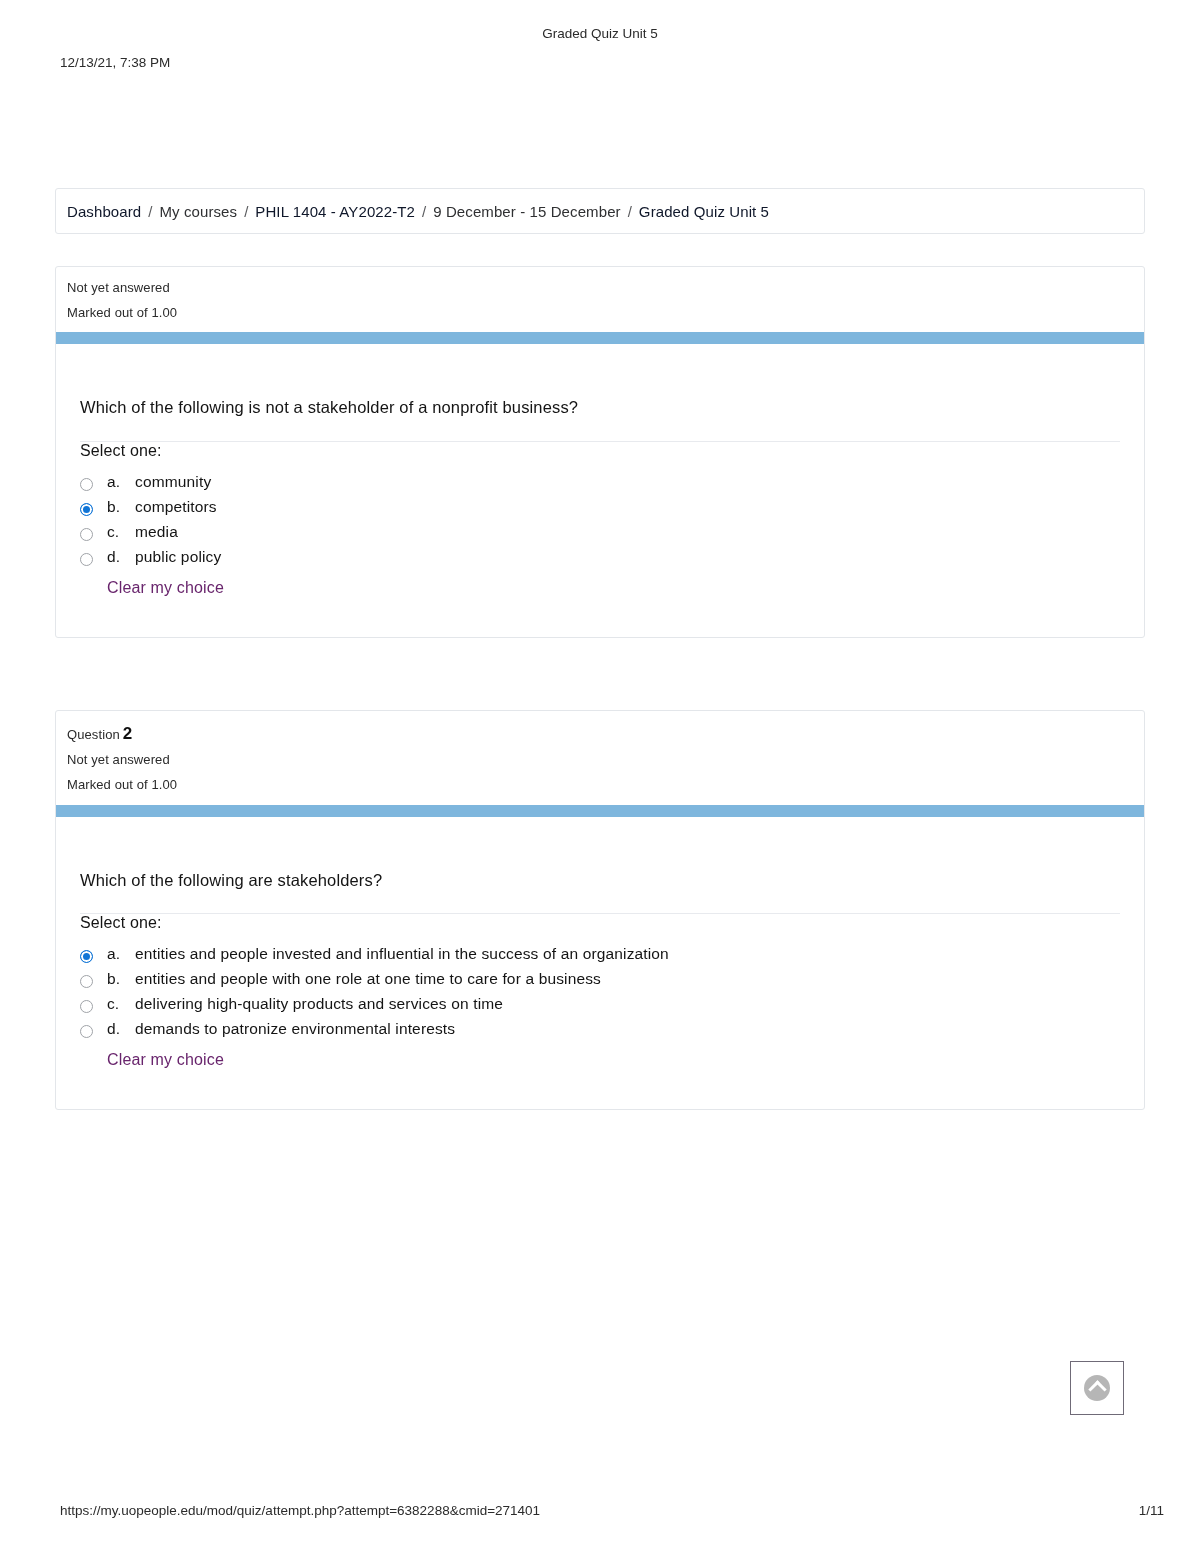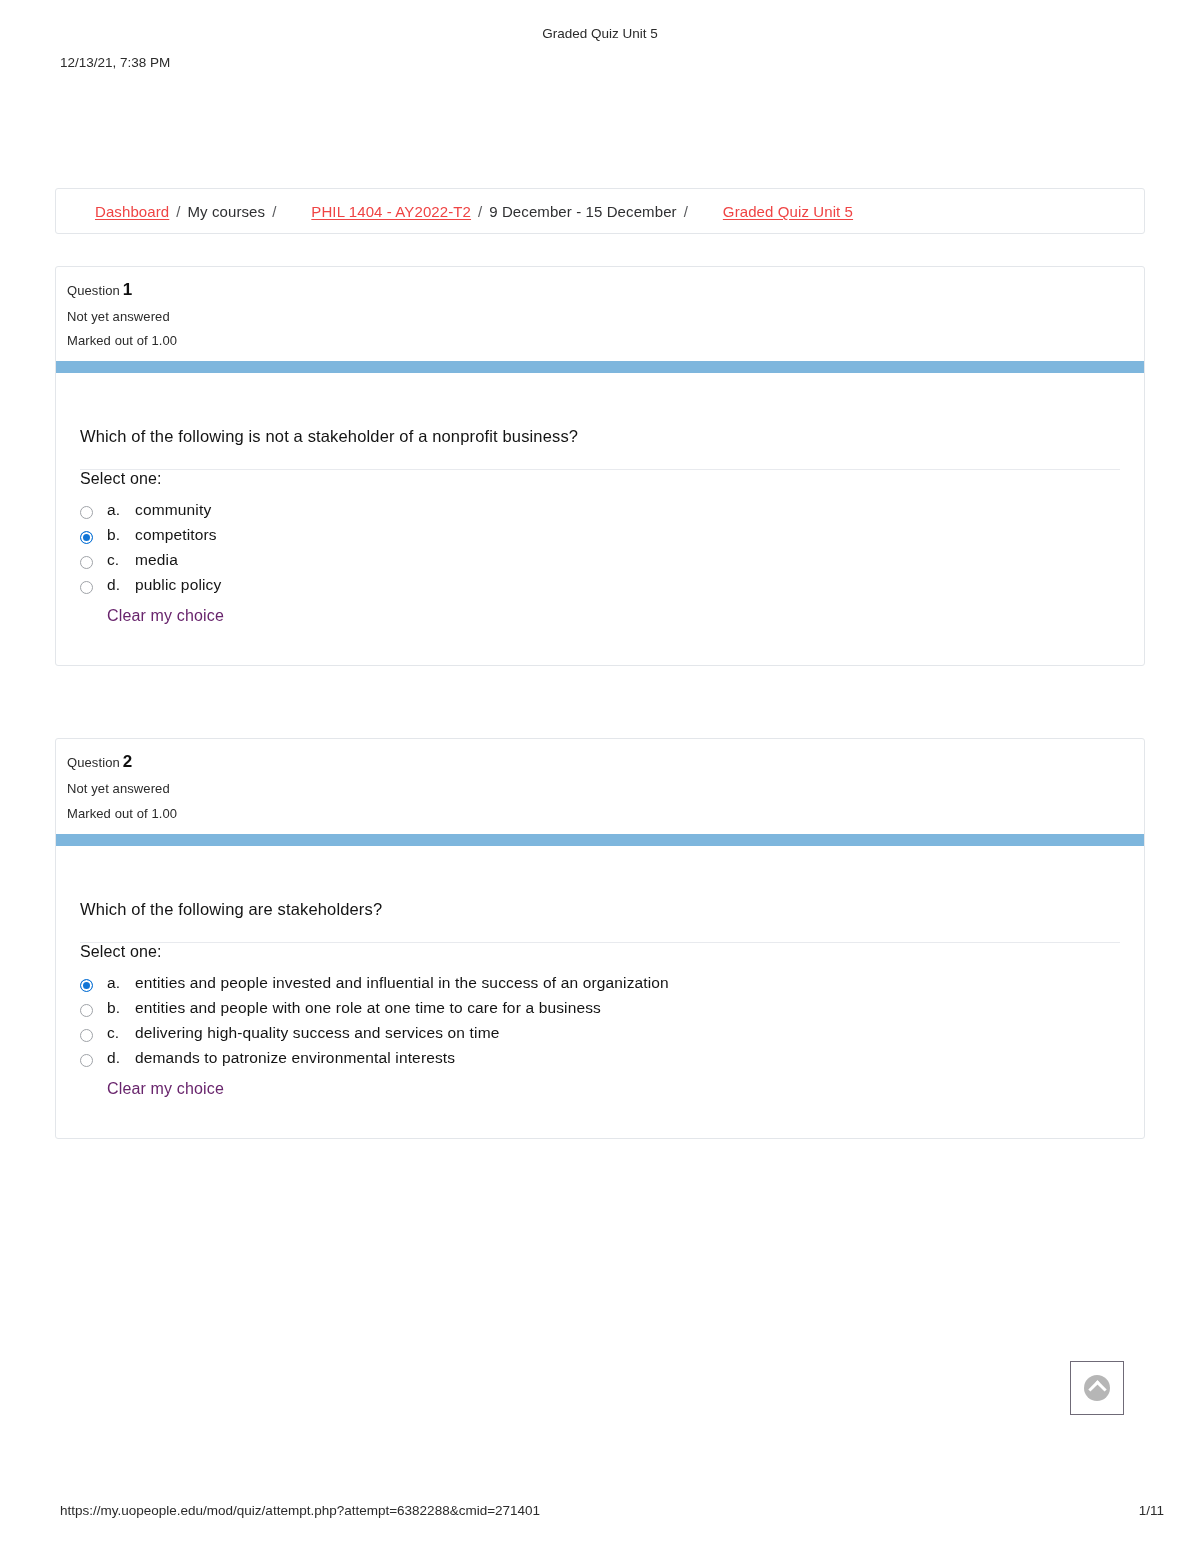--- a/index.html
+++ b/index.html
@@ -62,25 +62,23 @@
     display: flex;
     align-items: center;
     padding: 0 11px;
   }
   .crumb {
     font-size: 15px;
     white-space: nowrap;
     letter-spacing: 0.1px;
   }
   .crumb.link {
-    color: #ef4444;
-    text-decoration: underline;
+    color: #0f172a;
     text-underline-offset: 2px;
     cursor: pointer;
-    margin-left: 28px;
   }
   .crumb.plain {
     color: #2f3032;
   }
   .crumb-sep {
     color: #5a5b5e;
     font-size: 15px;
     margin: 0 7px;
   }
 
@@ -270,21 +268,20 @@
       <span class="crumb link">PHIL 1404 - AY2022-T2</span>
       <span class="crumb-sep">/</span>
       <span class="crumb plain">9 December - 15 December</span>
       <span class="crumb-sep">/</span>
       <span class="crumb link">Graded Quiz Unit 5</span>
     </nav>
 
   <div id="questions-container">
       <div class="qcard" style="margin-top: 32px;">
         <div class="qcard-info">
-          <div class="q-number"><span>Question</span><b>1</b></div>
           <div class="q-state">Not yet answered</div>
           <div class="q-grade">Marked out of 1.00</div>
         </div>
         <div class="q-bar"></div>
         <div class="qcard-body">
           <div class="q-text">Which of the following is not a stakeholder of a nonprofit business?</div>
           <div class="q-divider"></div>
           <div class="answer-block">
             <div class="select-one">Select one:</div>
             <div class="option-row">
@@ -329,21 +326,21 @@
               <span class="opt-text">entities and people invested and influential in the success of an organization</span>
             </div>
             <div class="option-row">
               <span class="radio"></span>
               <span class="opt-letter">b.</span>
               <span class="opt-text">entities and people with one role at one time to care for a business</span>
             </div>
             <div class="option-row">
               <span class="radio"></span>
               <span class="opt-letter">c.</span>
-              <span class="opt-text">delivering high-quality success and services on time</span>
+              <span class="opt-text">delivering high-quality products and services on time</span>
             </div>
             <div class="option-row">
               <span class="radio"></span>
               <span class="opt-letter">d.</span>
               <span class="opt-text">demands to patronize environmental interests</span>
             </div>
             <div class="clear-choice">Clear my choice</div>
           </div>
         </div>
       </div>

